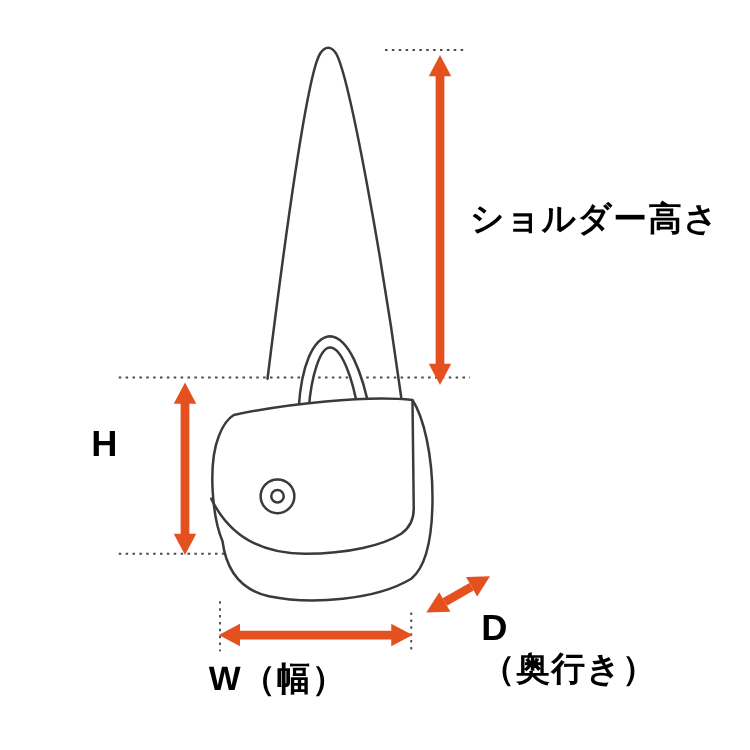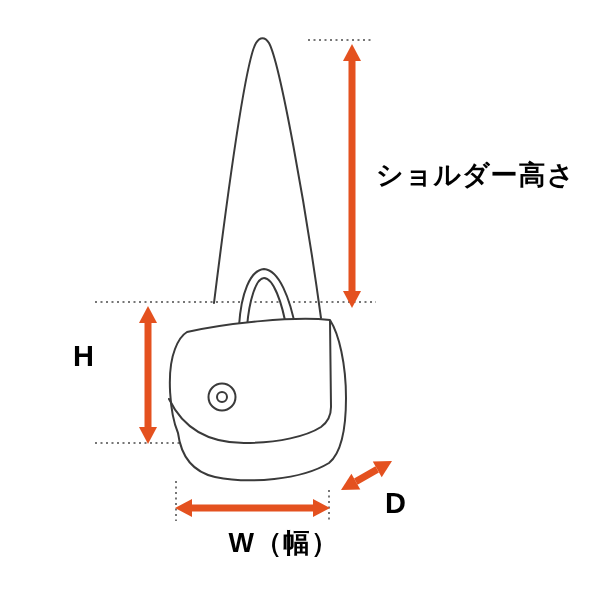--- a/index.html
+++ b/index.html
@@ -42,21 +42,21 @@
     position: absolute;
     color: var(--text);
     font-size: 27px;
     font-weight: 600;
     letter-spacing: 1px;
     white-space: nowrap;
     line-height: 1.15;
   }
   .label .line { display: block; }
   .label-height { width: 132px; text-align: center; }
-  .label-width  { width: 172px; text-align: right; }
+  .label-width  { width: 172px; text-align: left; }
 </style>
 </head>
 <body>
 
 <div class="stage">
 
   <svg width="600" height="600" viewBox="0 0 600 600">
 
     <g>
       <line class="guide-line" x1="308" y1="40" x2="373" y2="40"></line>
@@ -102,15 +102,16 @@
   <div class="label" style="left:376px; top:160px;">ショルダー高さ</div>
 
   <div class="label label-height" style="left:18px; top:340px;">
     <span class="line" style="font-size:29px;">H</span>
   </div>
 
   <div class="label label-width" style="left:167px; top:528px;">W（幅）</div>
 
   <div class="label" style="left:385px; top:487px;">
     <span class="line" style="font-size:29px;">D</span>
+    <span class="line">（奥行き）</span>
   </div>
 
 </div>
 
 </body></html>

